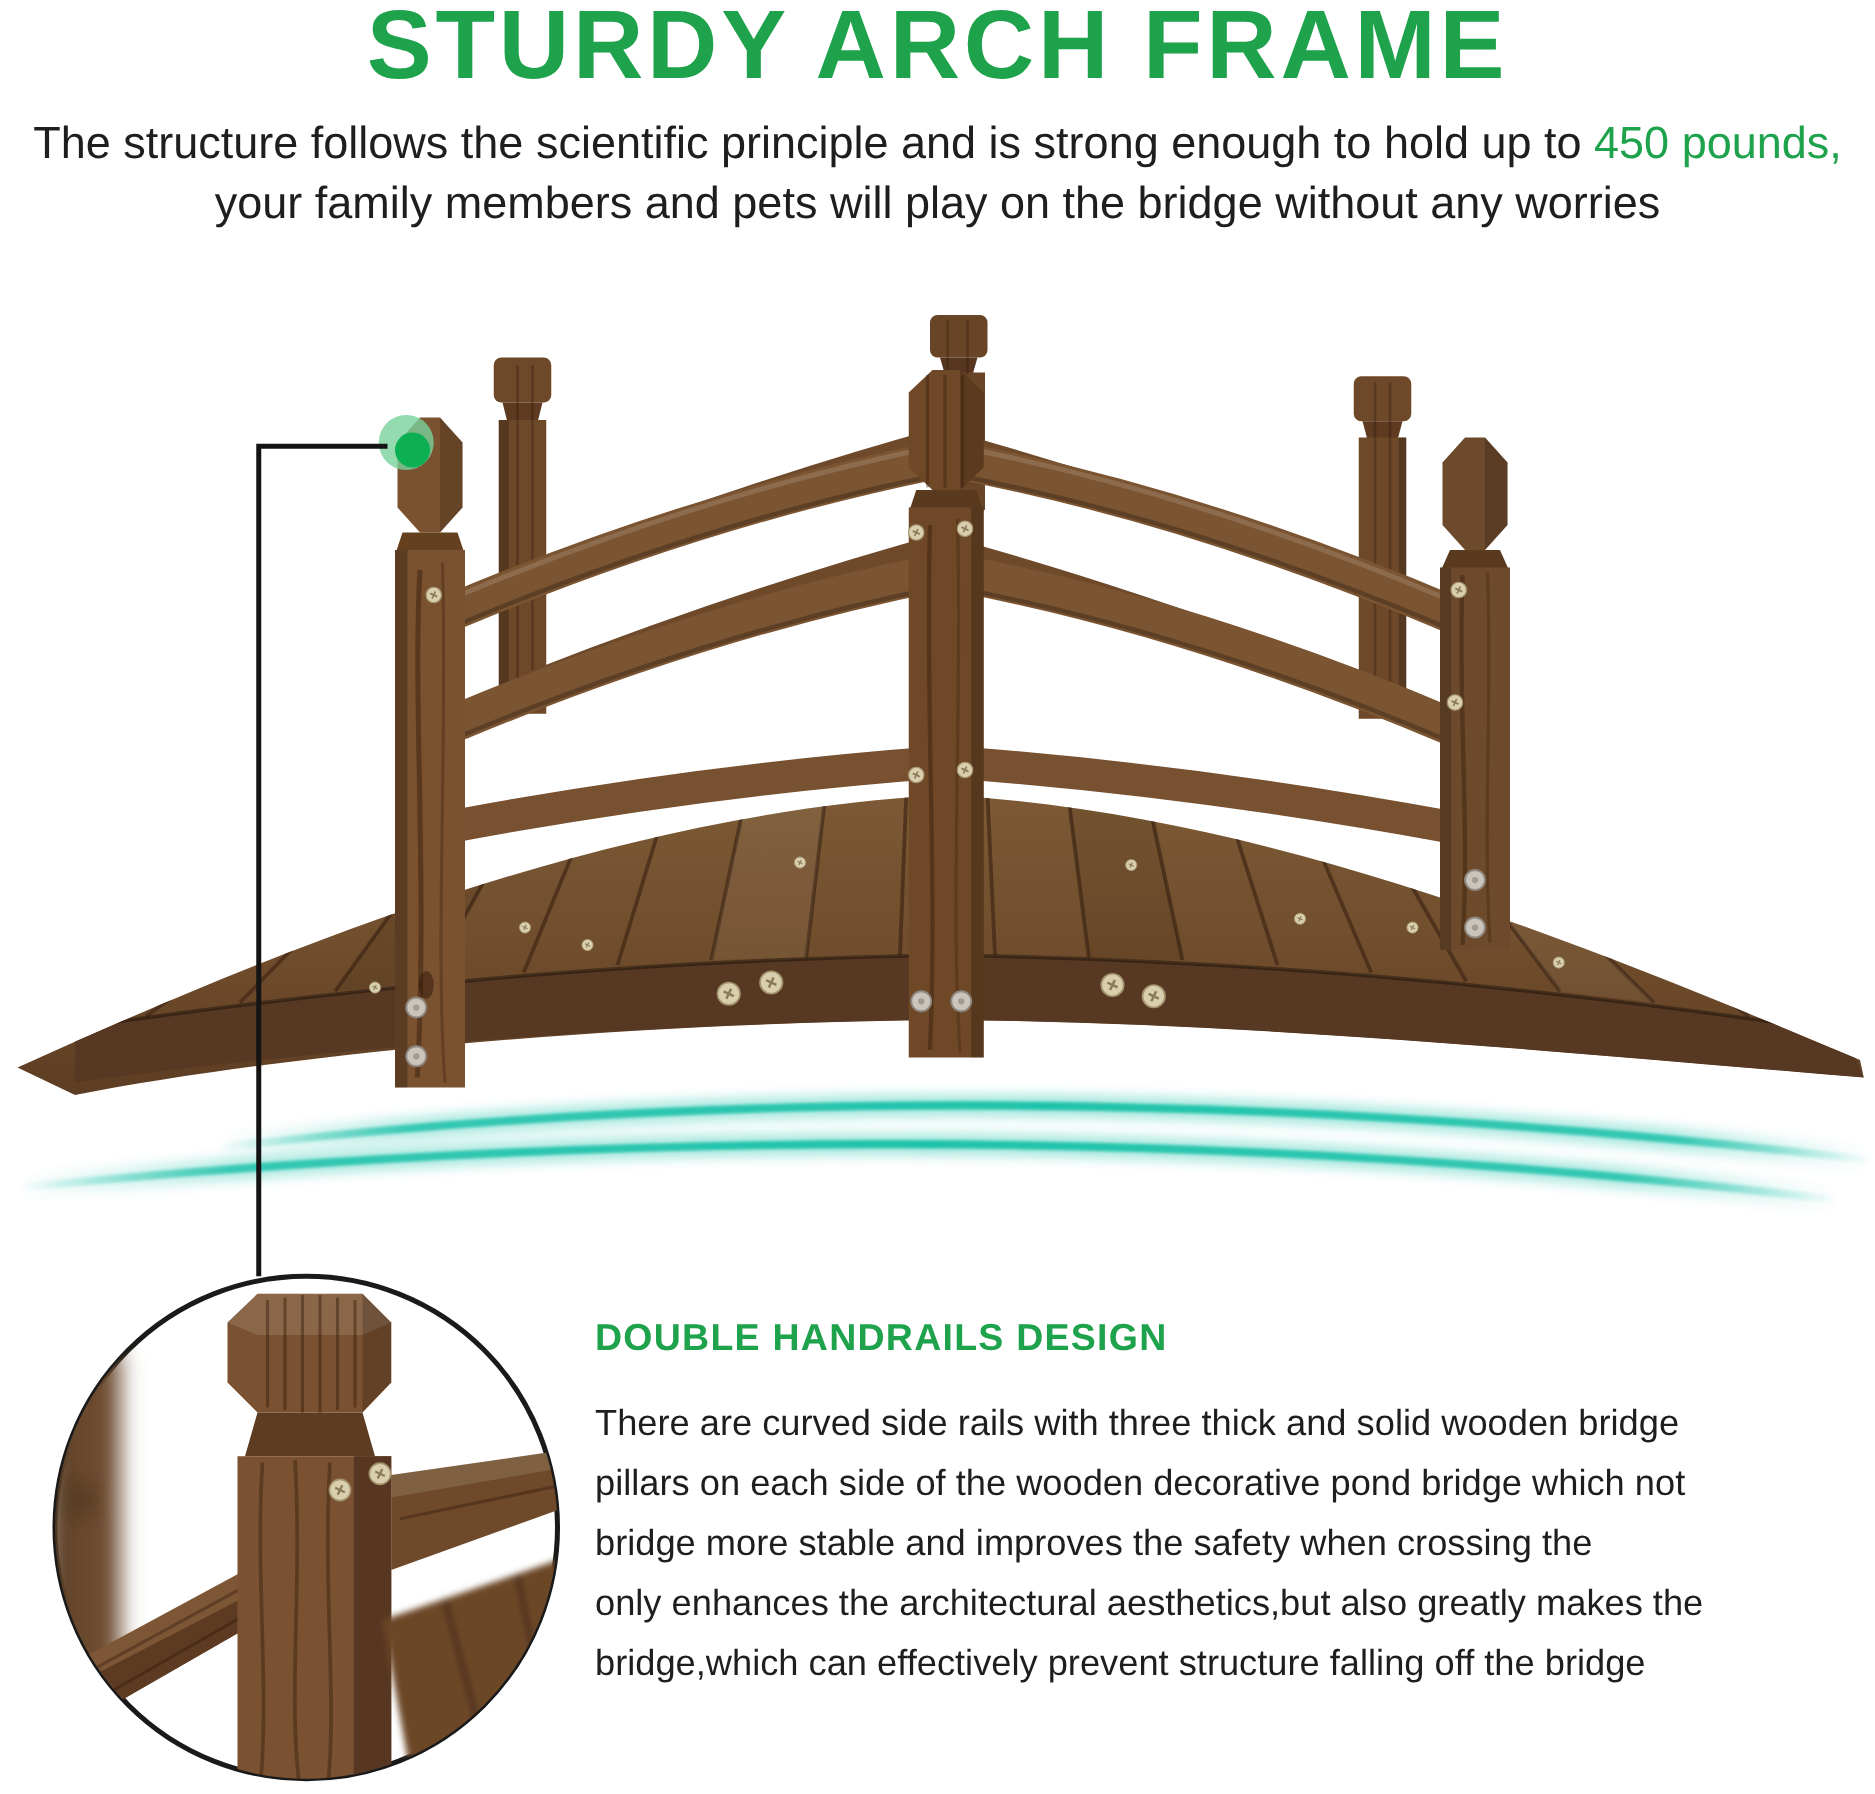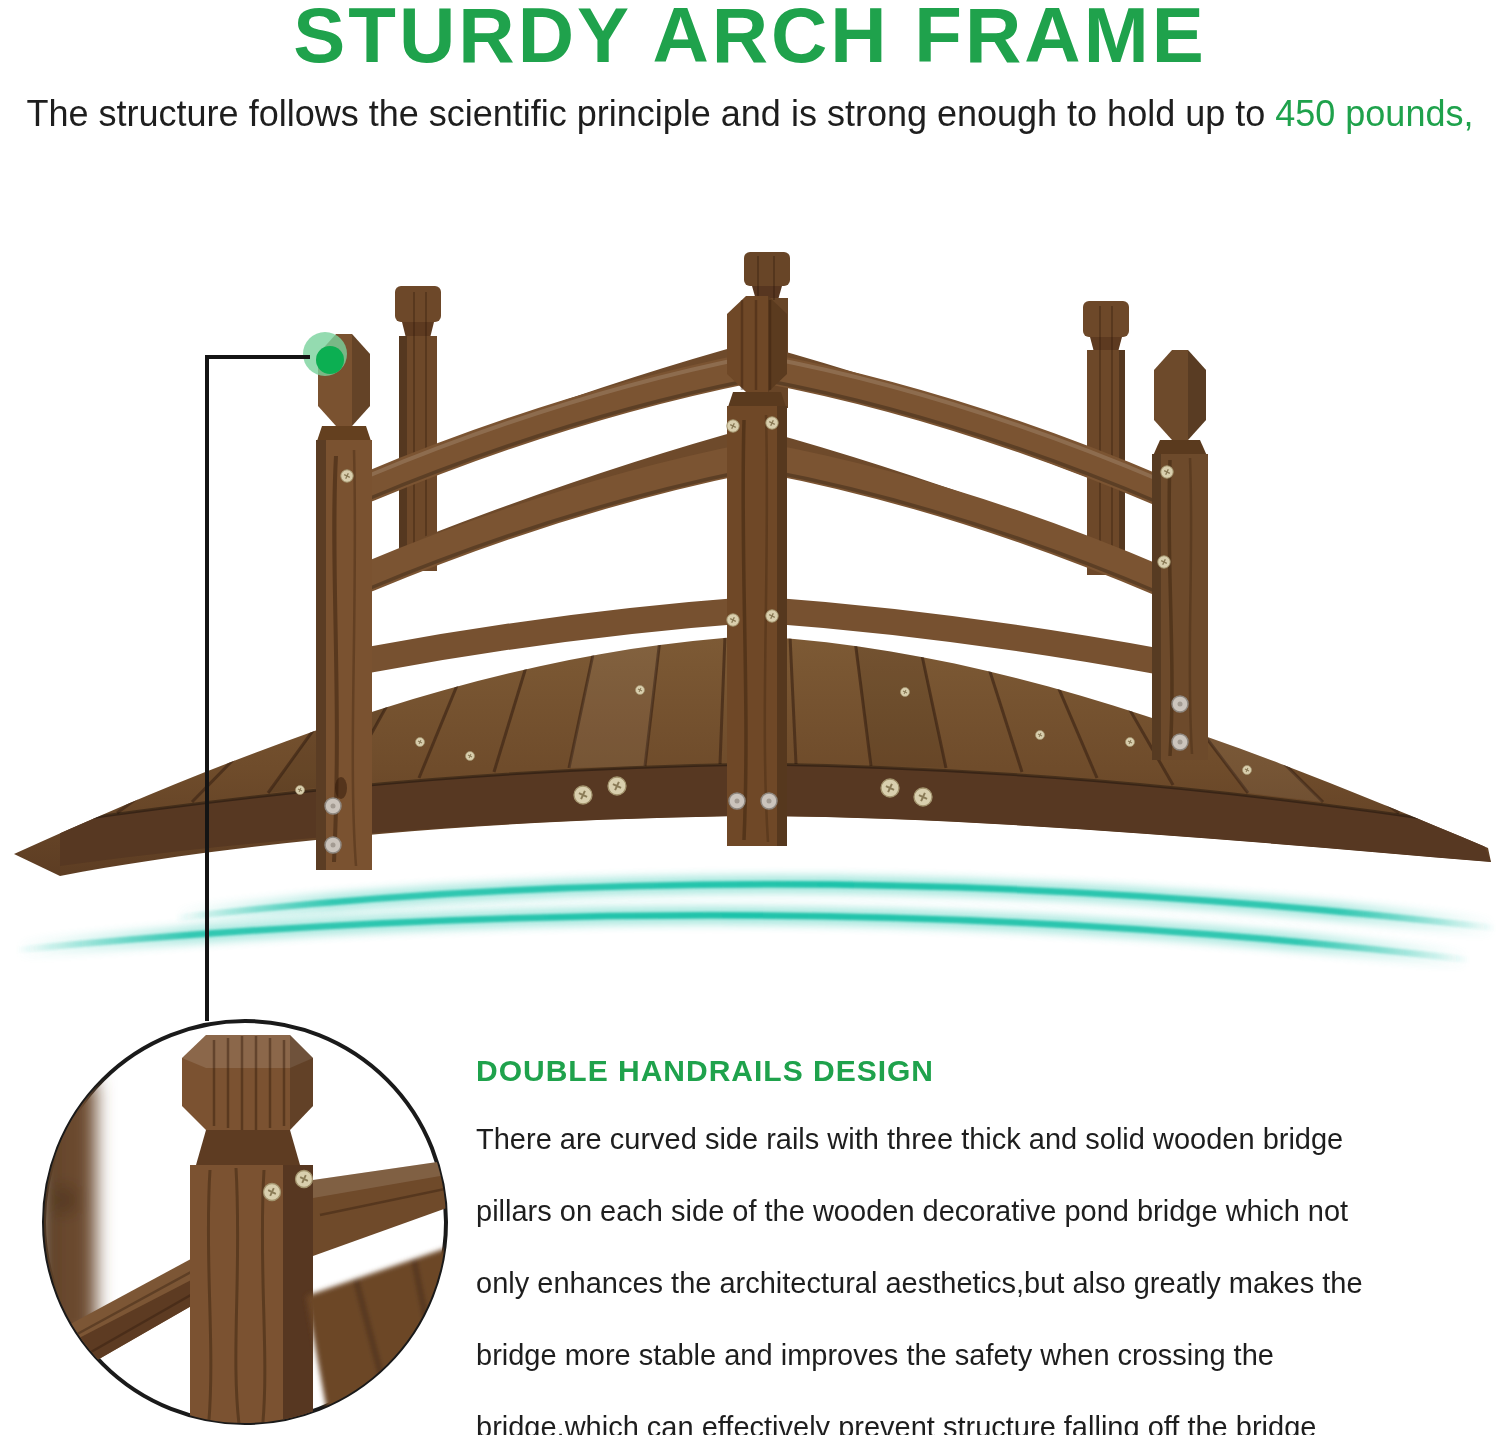--- a/index.html
+++ b/index.html
@@ -17,30 +17,30 @@
     position:absolute;top:90px;left:0;right:0;margin:0;text-align:center;
     font-size:36px;line-height:48px;color:var(--text_dark,#1e1e1e);
   }
   .subtitle .green{color:var(--accent_green,#1fa24c);}
   .feature{position:absolute;left:476px;top:1054px;width:990px;}
   .feature h2{
     margin:0 0 27px 0;font-size:30px;font-weight:bold;letter-spacing:1px;
     color:var(--accent_green,#1fa24c);white-space:nowrap;
   }
   .feature .line{
-    font-size:29px;line-height:48px;color:var(--text_dark,#1e1e1e);white-space:nowrap;margin-top:24px;
+    font-size:29px;line-height:48px;color:var(--text_dark,#1e1e1e);white-space:nowrap;
   }
 </style>
 </head>
 <body>
 
 <h1 class="title">STURDY ARCH FRAME</h1>
 
 <p class="subtitle"><span>The structure follows the scientific principle and is strong enough to hold up to </span><span class="green">450 pounds,</span><br>
-</p>
+<span>your family members and pets will play on the bridge without any worries</span></p>
 
 <svg class="scene" viewBox="0 0 1500 1435" aria-hidden="true">
   <defs>
     <linearGradient id="deckGrad" x1="0" y1="0" x2="0" y2="1">
       <stop offset="0" stop-color="#7d5a35"></stop>
       <stop offset="0.55" stop-color="#6f4c2b"></stop>
       <stop offset="1" stop-color="#5d3d23"></stop>
     </linearGradient>
     <linearGradient id="tealFade" x1="0" y1="0" x2="1" y2="0">
       <stop offset="0" stop-color="#2ec6b0" stop-opacity="0"></stop>
@@ -264,17 +264,17 @@
       </g>
     </g>
   </g>
 </svg>
 
 <div class="feature">
   <h2>DOUBLE HANDRAILS DESIGN</h2>
   <div>
     <div class="line">There are curved side rails with three thick and solid wooden bridge</div>
     <div class="line">pillars on each side of the wooden decorative pond bridge which not</div>
+    <div class="line">bridge more stable and improves the safety when crossing the</div>
     <div class="line">only enhances the architectural aesthetics,but also greatly makes the</div>
-    <div class="line">bridge more stable and improves the safety when crossing the</div>
     <div class="line">bridge,which can effectively prevent structure falling off the bridge</div>
   </div>
 </div>
 
 </body></html>

